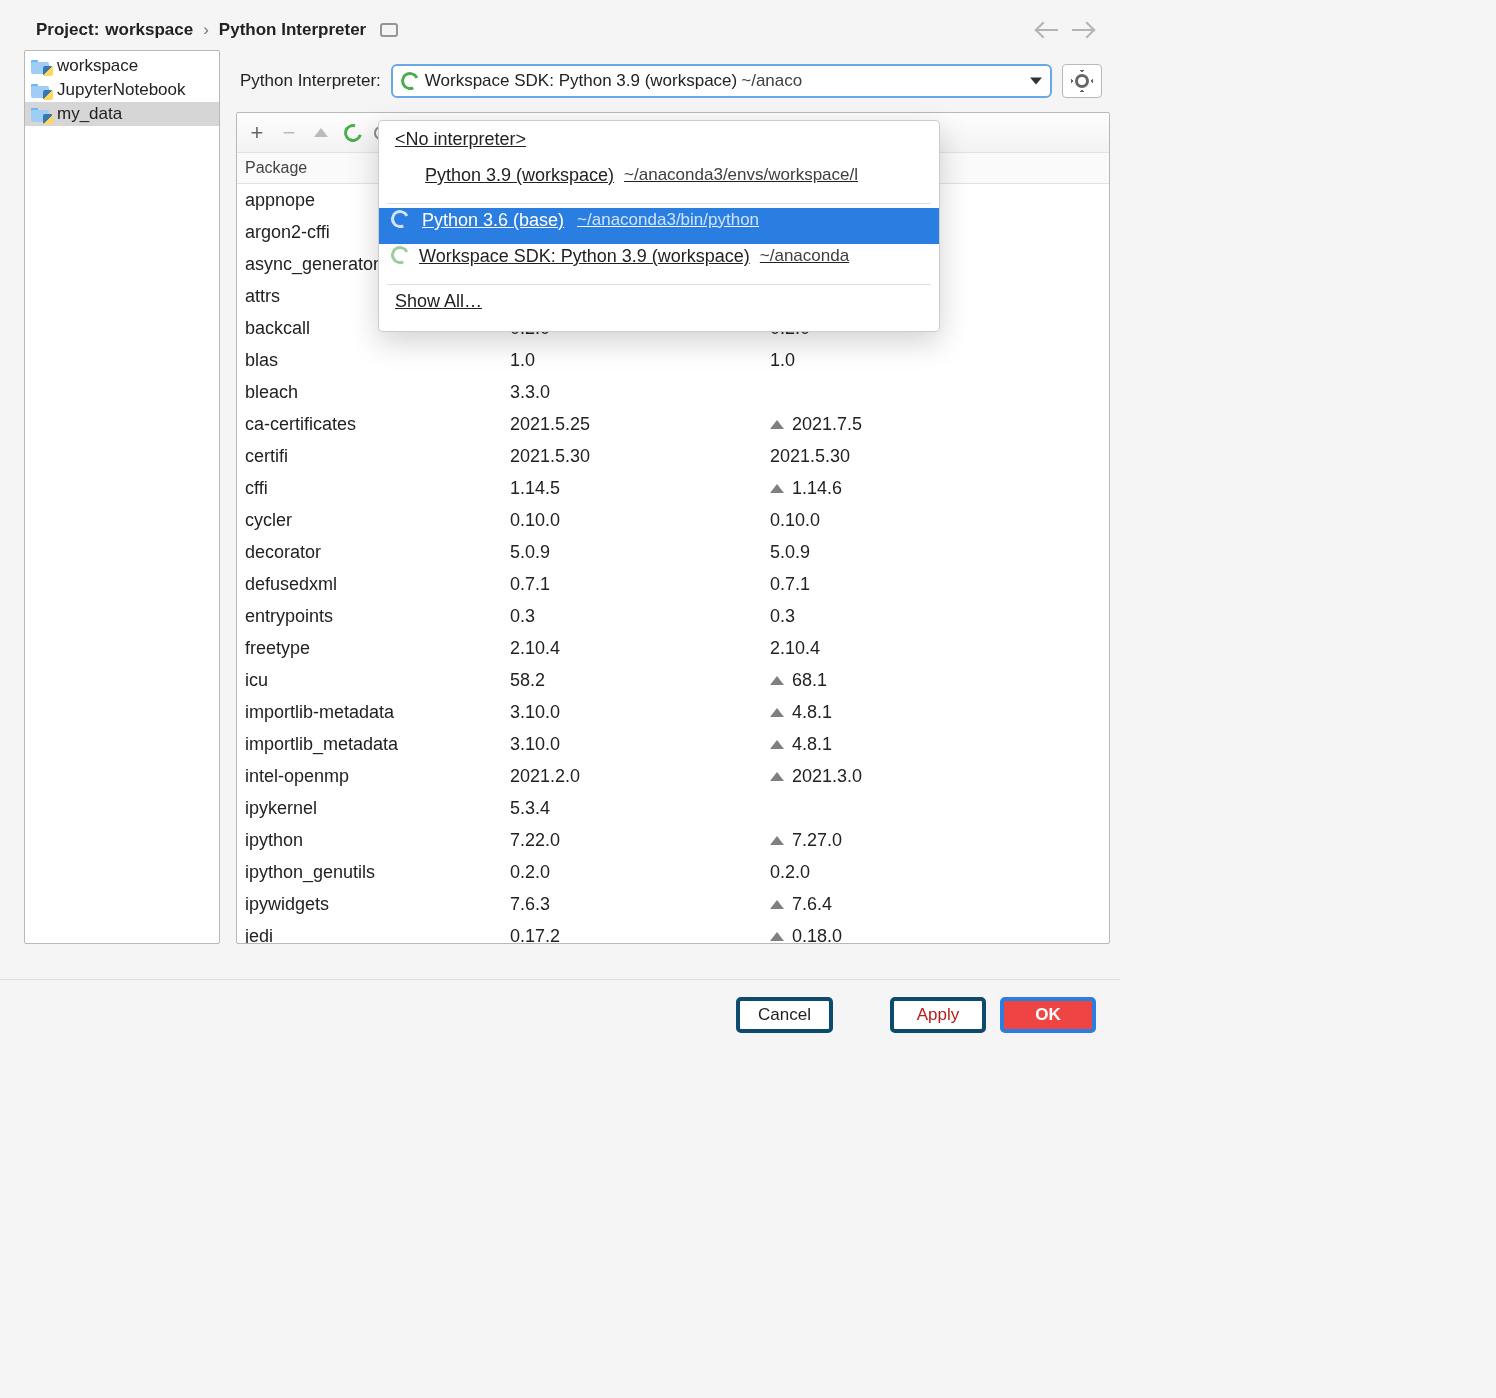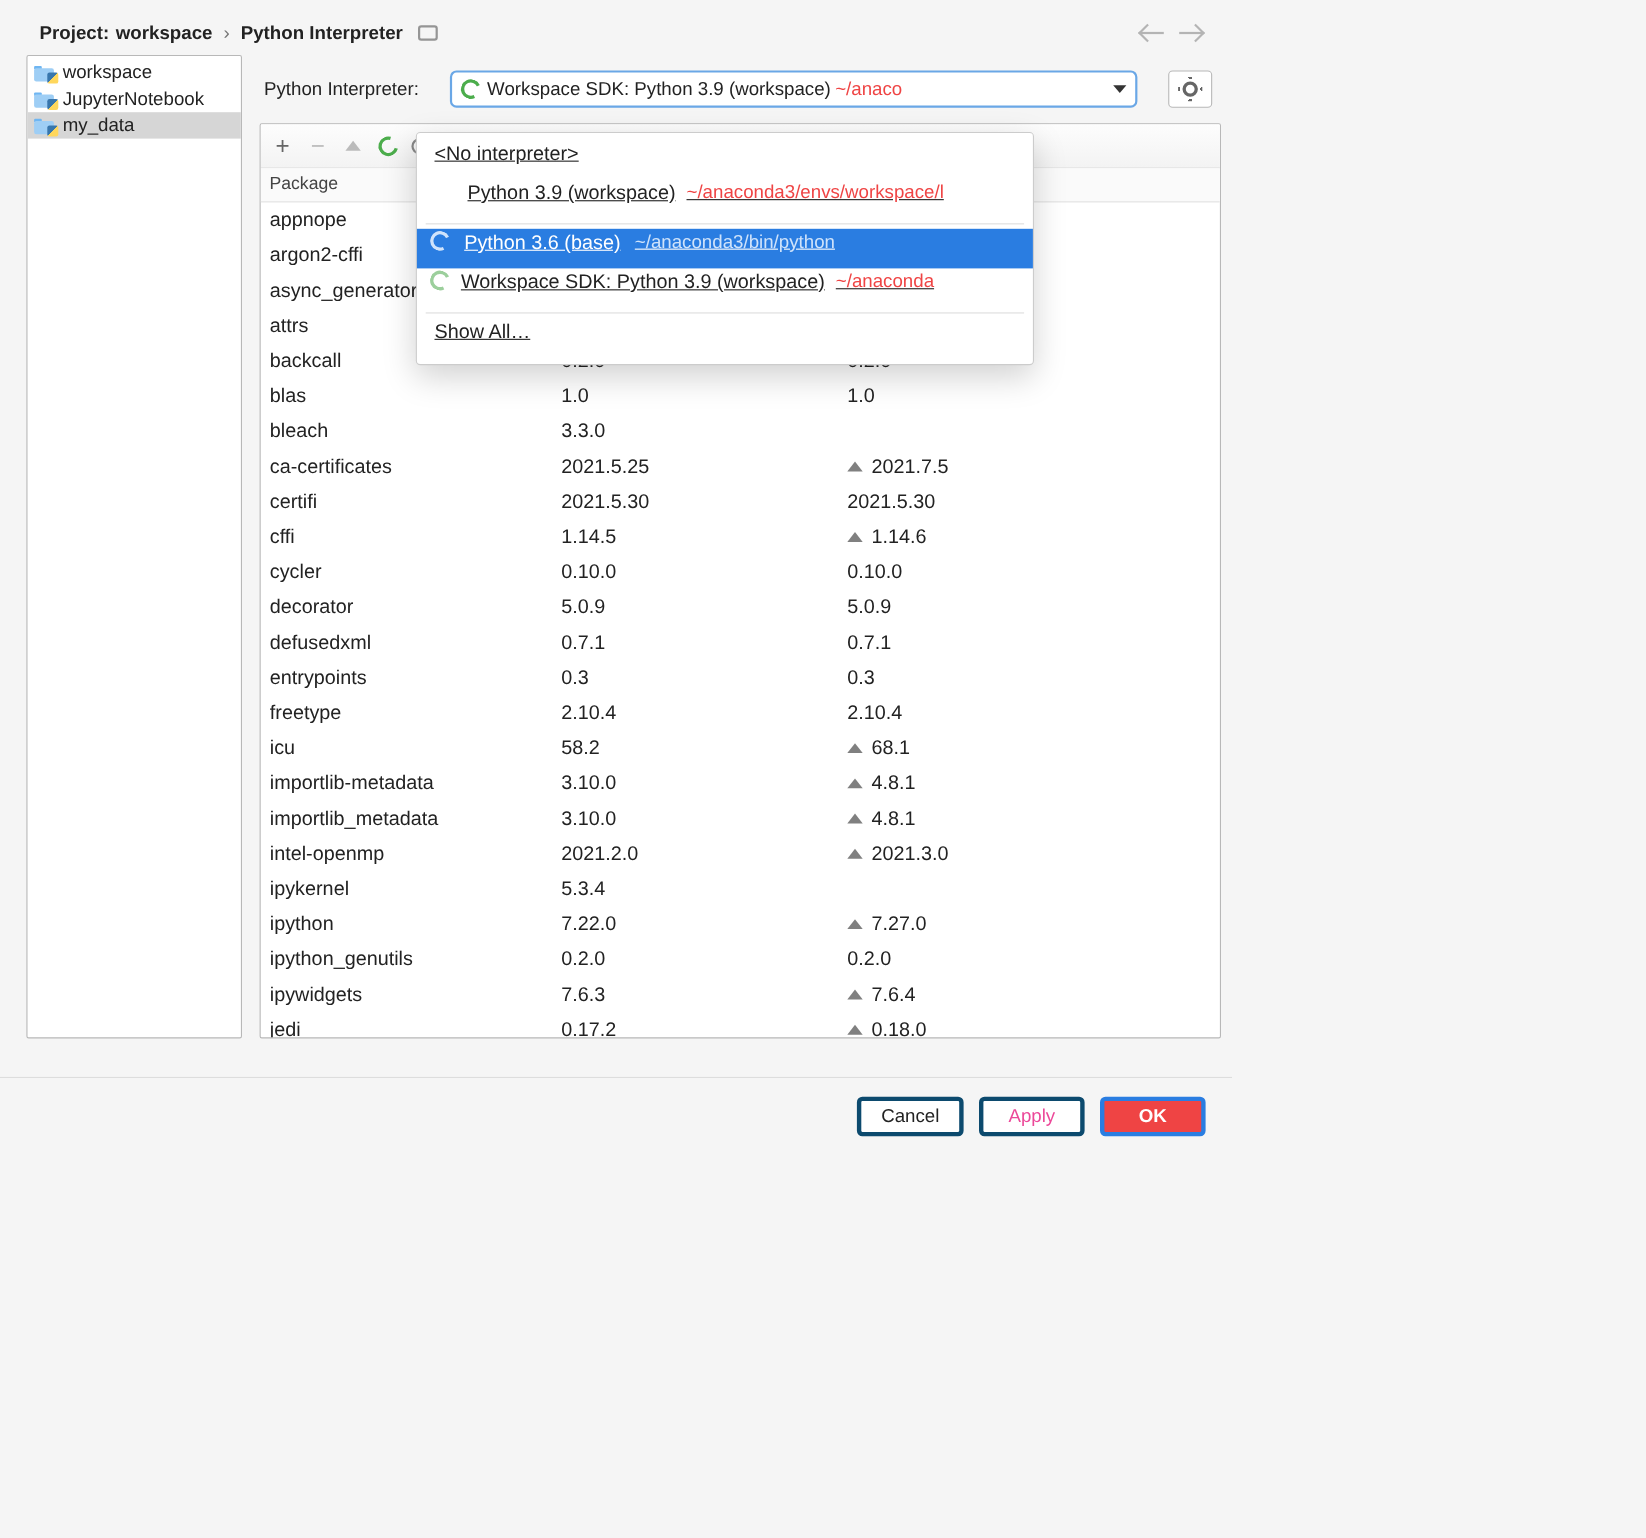--- a/index.html
+++ b/index.html
@@ -93,21 +93,21 @@
     border-radius: 2px;
     background: linear-gradient(135deg, #3876ac 50%, #ffd75c 50%);
     z-index: 2;
   }
 
   
   .main { flex: 1; display: flex; flex-direction: column; }
 
   .interp-row {
     display: flex; align-items: center;
-    gap: 28px;
+    gap: 10px;
     padding: 14px 8px 14px 4px;
   }
   .interp-label { white-space: nowrap; }
   .interp-drop {
     flex: 1; height: 34px;
     background: #fff;
     border: 2px solid #6aa7e6; border-radius: 6px;
     display: flex; align-items: center;
     padding: 0 26px 0 8px;
     position: relative;
@@ -199,21 +199,21 @@
     gap: 10px;
     font-size: 18px;
     cursor: pointer;
     overflow: hidden;
     text-decoration: underline;
   }
   .dd-item.indent { padding-left: 46px; }
   .dd-item.selected { background: #2a7de1; color: #fff; gap: 13px; }
   .dd-item.selected .dd-path { color: #cfe3fb; }
   .dd-sep { height: 1px; background: #ddd; margin: 4px 8px; }
-  .dd-path { color: #ef4444; font-size: 17px; white-space: nowrap; }
+  .dd-path { color: #404040; font-size: 17px; white-space: nowrap; }
   .dd-name { white-space: nowrap; }
 
   
   .footer {
     position: absolute; left: 0; right: 0; bottom: 0;
     height: 70px;
     display: flex; align-items: center; justify-content: flex-end;
     gap: 14px;
     padding-right: 24px;
     border-top: 1px solid #ddd;
@@ -222,21 +222,21 @@
   .btn {
     height: 36px; min-width: 96px;
     border-radius: 5px;
     border: 4px solid #0c4a6e;
     background: #fff;
     font-size: 17px;
     display: flex; align-items: center; justify-content: center;
     cursor: pointer;
     padding: 0 18px;
   }
-  .btn.disabled { color: #ec4899; cursor: default; }
+  .btn.disabled { color: #b91c1c; cursor: default; margin-left: 43px; }
   .btn.primary {
     background: #ef4444; border-color: #2a7de1; color: #fff;
     font-weight: 600;
   }
 
   
   .ring {
     width: 18px; height: 18px;
     border: 3px solid #4cad4c;
     border-right-color: transparent;

